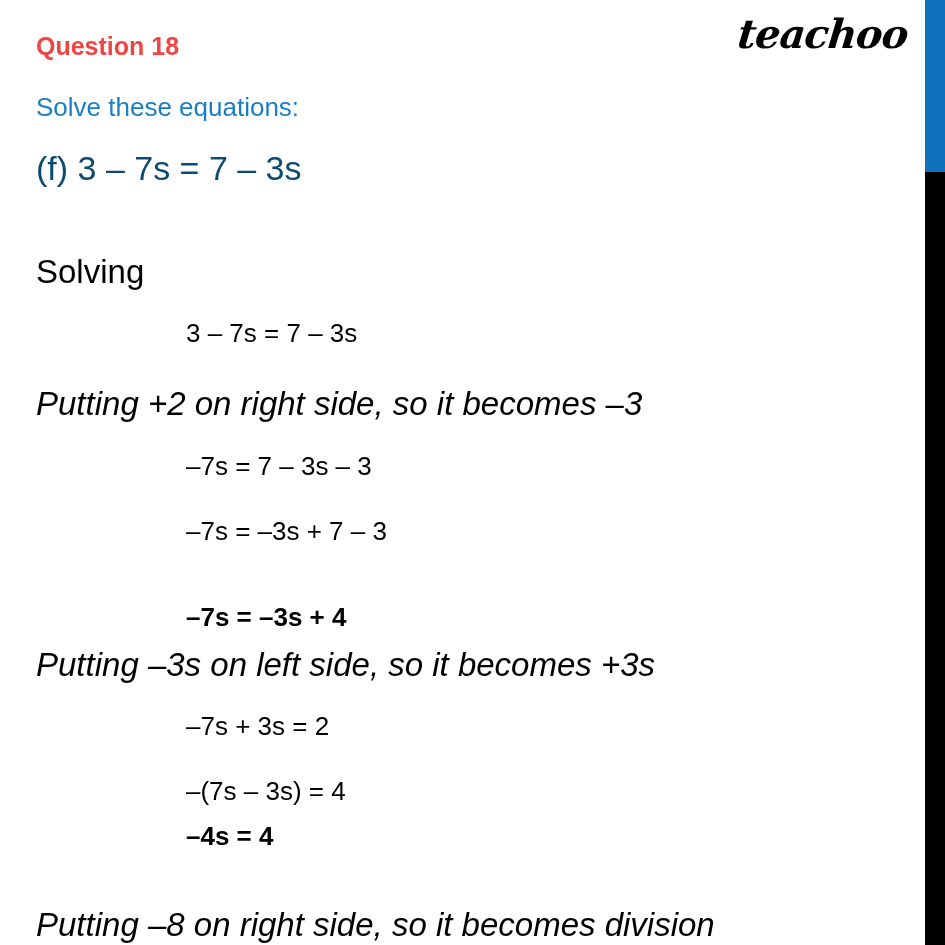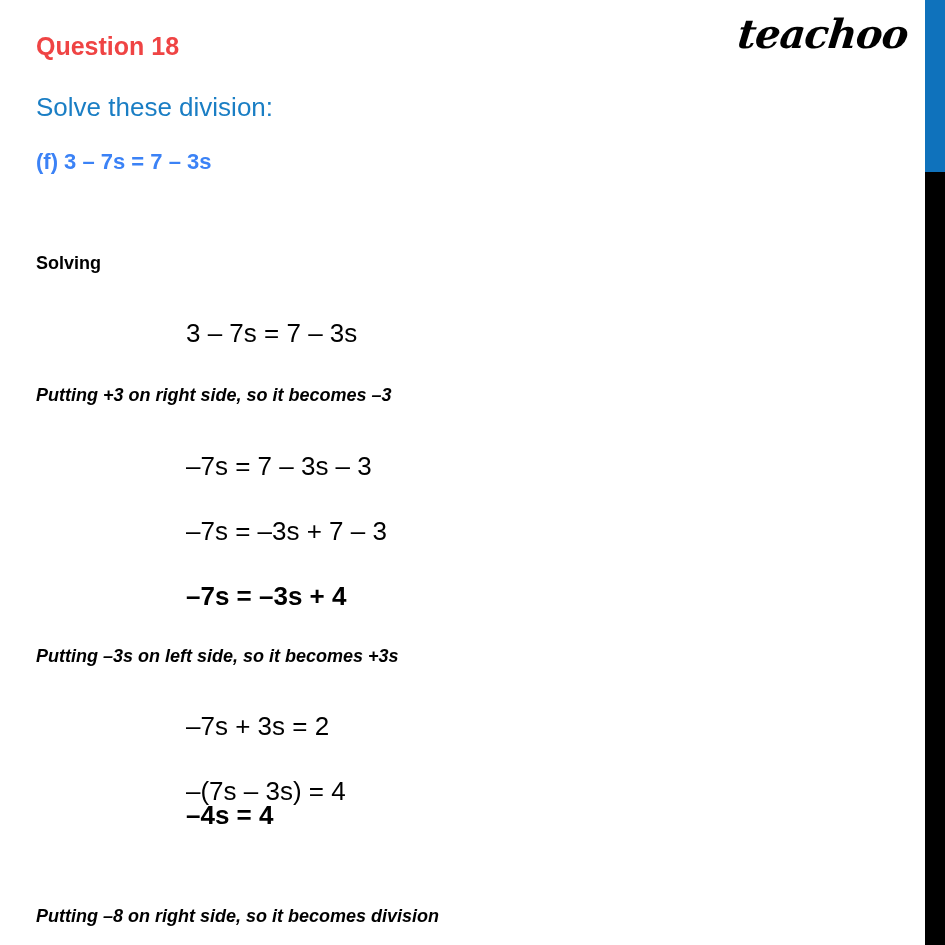--- a/index.html
+++ b/index.html
@@ -73,47 +73,48 @@
     top: 92px;
     color: #1A7EC4;
     font-size: 26px;
     font-weight: 400;
     white-space: nowrap;
   }
   .q-line2 {
     position: absolute;
     left: 0;
     top: 149px;
-    color: #3b82f6;
-    font-size: 22px;
-    font-weight: 700;
+    color: #0c4a6e;
+    font-size: 34px;
+    font-weight: 400;
     white-space: nowrap;
   }
 
   .body-line {
     position: absolute;
     left: 0;
     color: #000000;
-    font-size: 18px;
-    font-weight: 700;
+    font-size: 33px;
+    font-weight: 400;
     white-space: nowrap;
   }
   .body-line.italic {
     font-style: italic;
   }
   .eq-line {
     position: absolute;
     color: #000000;
     font-size: 26px;
     font-weight: 400;
     white-space: nowrap;
     left: 150px;
   }
   .eq-line.bold {
     font-weight: 700;
+    margin-top: 21px;
   }
 
   .r-solving   { top: 253px; }
   .r-eq1       { top: 318px; }
   .r-put1      { top: 385px; }
   .r-eq2       { top: 451px; }
   .r-eq3       { top: 516px; }
   .r-eq4       { top: 581px; }
   .r-put2      { top: 646px; }
   .r-eq5       { top: 711px; }
@@ -127,27 +128,27 @@
 <div id="page">
 
   <div class="edge-bar edge-bar-blue"></div>
   <div class="edge-bar edge-bar-black"></div>
 
   <div class="brand">teachoo</div>
 
   <div class="content">
 
     <div class="q-title">Question 18</div>
-    <div class="q-line1">Solve these division:</div>
+    <div class="q-line1">Solve these equations:</div>
     <div class="q-line2">(f) 3 – 7s = 7 – 3s</div>
 
     <div class="body-line r-solving">Solving</div>
 
     <div class="eq-line r-eq1">3 – 7s = 7 – 3s</div>
-    <div class="body-line italic r-put1">Putting +3 on right side, so it becomes –3</div>
+    <div class="body-line italic r-put1">Putting +2 on right side, so it becomes –3</div>
     <div class="eq-line r-eq2">–7s = 7 – 3s – 3</div>
     <div class="eq-line r-eq3">–7s = –3s + 7 – 3</div>
     <div class="eq-line bold r-eq4">–7s = –3s + 4</div>
     <div class="body-line italic r-put2">Putting –3s on left side, so it becomes +3s</div>
     <div class="eq-line r-eq5">–7s + 3s = 2</div>
     <div class="eq-line r-eq6">–(7s – 3s) = 4</div>
     <div class="eq-line bold r-eq7">–4s = 4</div>
     <div class="body-line italic r-put3">Putting –8 on right side, so it becomes division</div>
 
   </div>

